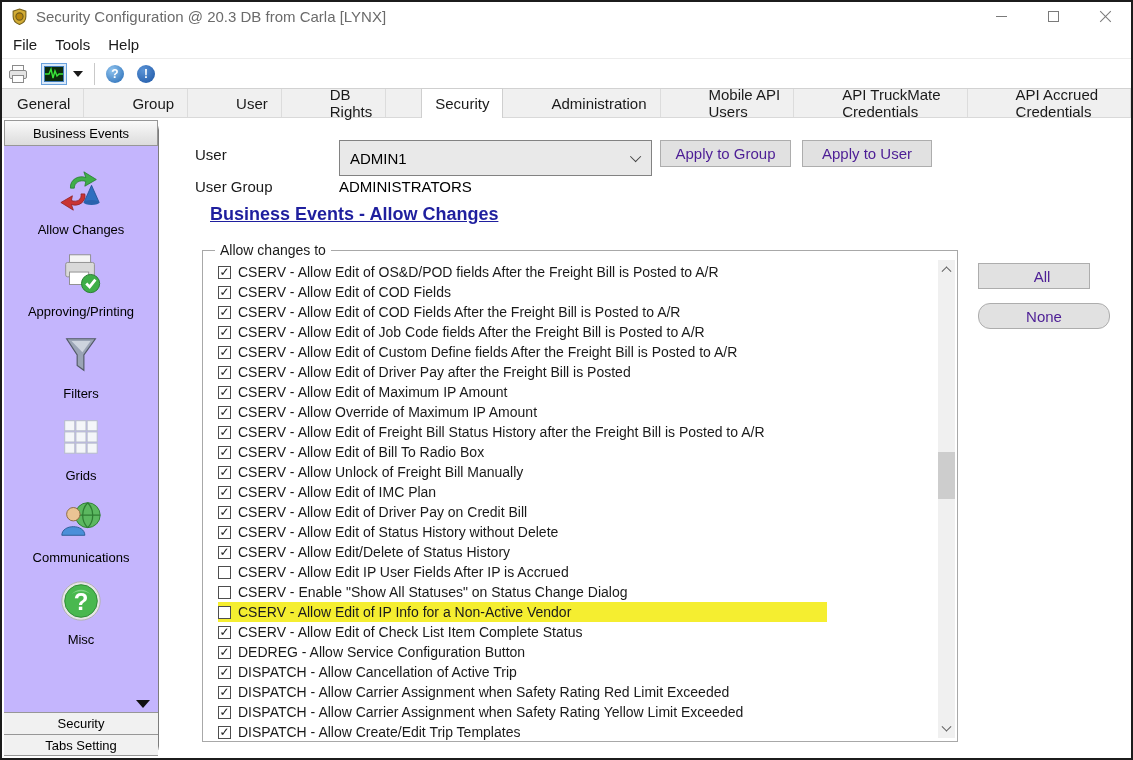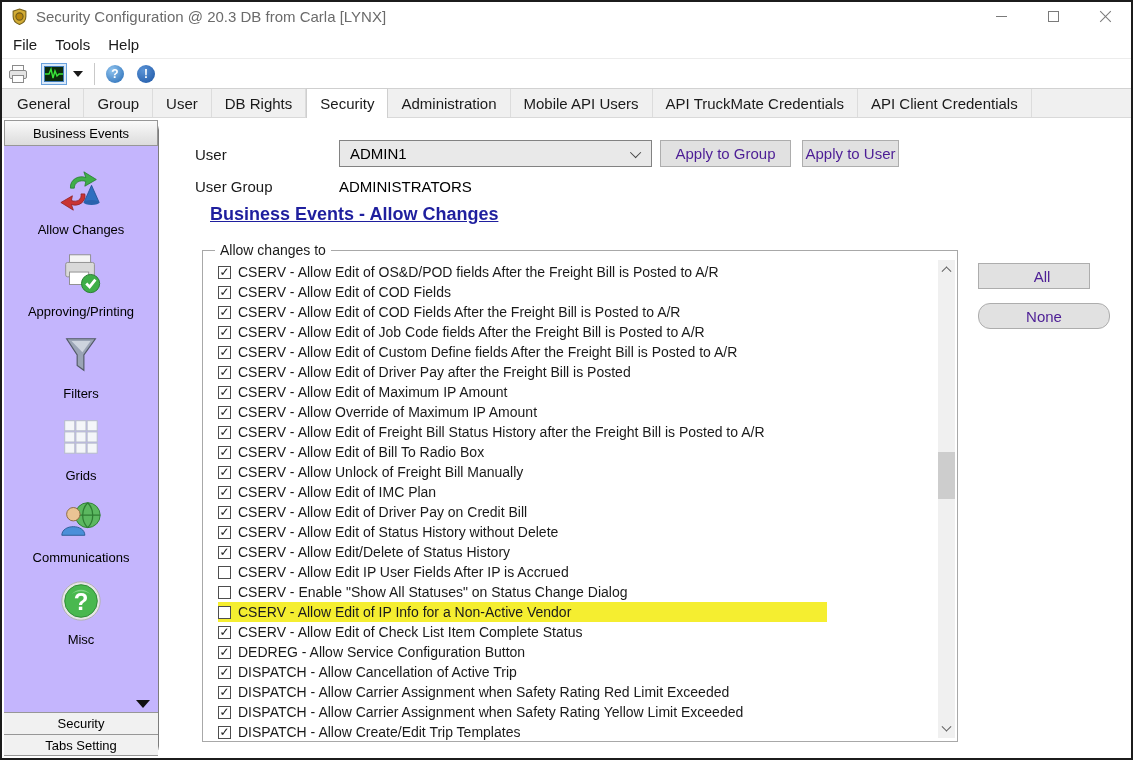--- a/index.html
+++ b/index.html
@@ -29,21 +29,21 @@
   .toolbar { height:30px; display:flex; align-items:center; padding-left:5px; border-bottom:1px solid #d2d2d2; }
   .tb-print { width:22px; height:20px; display:flex; }
   .tb-monitor { margin-left:12px; width:26px; height:22px; border:1px solid #69a1dd; background:#d9e9f9; display:flex; align-items:center; justify-content:center; }
   .tb-caret { margin-left:6px; width:0; height:0; border-left:5px solid transparent; border-right:5px solid transparent; border-top:6px solid #1a1a1a; }
   .tb-sep { width:1px; height:22px; background:#c9c9c9; margin:0 11px; }
   .tb-round { width:18px; height:18px; border-radius:50%; color:#fff; font-size:12px; font-weight:bold; display:flex; align-items:center; justify-content:center; }
   .tb-help { background:radial-gradient(circle at 35% 30%, #8fc3ee, #2268b4); margin-right:13px; }
   .tb-info { background:radial-gradient(circle at 35% 30%, #5a93d6, #1c55a4); }
 
   
-  .tabbar { height:29px; display:flex; align-items:flex-end; background:#f0f0f0; padding-left:2px; border-bottom:1px solid #d9d9d9; }
+  .tabbar { height:29px; display:flex; align-items:flex-end; background:#f0f0f0; padding-left:2px; border-bottom:1px solid #d9d9d9;gap:35px; }
   .tab { height:28px; display:flex; align-items:center; padding:0 13px; font-size:15px; color:#1a1a1a; background:#f0f0f0; border-right:1px solid #dcdcdc; }
   .tab.active { background:#fff; height:30px; margin-bottom:-1px; border:1px solid #cfcfcf; border-bottom:none; position:relative; z-index:2; }
 
   
   .appbody { position:absolute; top:118px; left:2px; right:2px; bottom:2px; display:flex; }
 
   
   .sidebar { width:155px; display:flex; flex-direction:column; border-right:1px solid #7c7c7c;border-radius:10px; }
   .sidebar-header { height:26px; flex:none; background:linear-gradient(#fafafa,#dcdcdc); border:1px solid #979797; display:flex; align-items:center; justify-content:center; font-size:13px; color:#000; }
   .sidebar-body { flex:1; background:#c4b5fd; display:flex; flex-direction:column; align-items:center; padding-top:22px; position:relative; overflow:hidden; }
@@ -51,21 +51,21 @@
   .side-item .icn { width:46px; height:46px; display:flex; align-items:center; justify-content:center; }
   .side-item .lbl { margin-top:8px; font-size:13px; color:#000; }
   .side-chevron { position:absolute; right:8px; bottom:4px; width:0; height:0; border-left:7px solid transparent; border-right:7px solid transparent; border-top:8px solid #111; }
   .sidebar-footer { flex:none; }
   .side-foot-btn { height:22px; background:#f1f1f1; border-top:1px solid #979797; display:flex; align-items:center; justify-content:center; font-size:13px; color:#000; }
   .side-foot-btn:last-child { border-bottom:1px solid #979797; }
 
   
   .main { flex:1; position:relative; background:#fff; }
   .fld-label { position:absolute; font-size:15px; color:#1a1a1a; }
-  .combo { position:absolute; left:180px; top:20px; width:313px; height:27px; background:#e9e9e9; border:1px solid #828282; display:flex; align-items:center; padding:0 10px; font-size:15px; color:#000; }
+  .combo { position:absolute; left:180px; top:20px; width:313px; height:36px; background:#e9e9e9; border:1px solid #828282; display:flex; align-items:center; padding:0 10px; font-size:15px; color:#000; }
   .combo .chev { position:absolute; right:10px; width:8px; height:8px; border-left:1.5px solid #444; border-bottom:1.5px solid #444; transform:rotate(-45deg) translateY(-2px); }
   .btn { position:absolute; height:27px; background:#e1e1e1; border:1px solid #adadad; display:flex; align-items:center; justify-content:center; font-size:15px; color:#4c1d95; }
   .value-text { position:absolute; font-size:15px; color:#000; }
   .heading { position:absolute; left:51px; top:84px; font-size:18px; font-weight:bold; color:var(--accent,#1f1f9e); text-decoration:underline; }
 
   
   .groupbox { position:absolute; left:43px; top:130px; width:756px; height:492px; border:1px solid #a8a8a8; background:#fff; }
   .legend { position:absolute; left:12px; top:-9px; background:#fff; padding:0 5px; font-size:14px; color:#1a1a1a; }
   .checklist { position:absolute; left:15px; top:11px; right:24px; bottom:1px; overflow:hidden; }
   .row { position:relative; height:20px; display:flex; align-items:center; }
@@ -140,21 +140,21 @@
 
   <div class="tabbar">
       <div class="tab">General</div>
       <div class="tab">Group</div>
       <div class="tab">User</div>
       <div class="tab">DB Rights</div>
       <div class="tab active">Security</div>
       <div class="tab">Administration</div>
       <div class="tab">Mobile API Users</div>
       <div class="tab">API TruckMate Credentials</div>
-      <div class="tab">API Client Credentials</div>
+      <div class="tab">API Accrued Credentials</div>
     </div>
 
   <div class="appbody">
     <div class="sidebar">
       <div class="sidebar-header">Business Events</div>
       <div class="sidebar-body">
         <div>
             <div class="side-item">
               <span class="icn">
                 <svg viewBox="0 0 48 48" width="46" height="46">
@@ -236,21 +236,21 @@
         </div>
     </div>
 
     <div class="main">
       <span class="fld-label" style="left:36px; top:26px;">User</span>
       <div class="combo">
         <span>ADMIN1</span>
         <span class="chev"></span>
       </div>
       <div class="btn" style="left:501px; top:20px; width:131px;">Apply to Group</div>
-      <div class="btn" style="left:643px; top:20px; width:97px;">Apply to User</div>
+      <div class="btn" style="left:643px; top:20px; width:130px;">Apply to User</div>
 
       <span class="fld-label" style="left:36px; top:58px;">User Group</span>
       <span class="value-text" style="left:180px; top:58px;">ADMINISTRATORS</span>
 
       <div class="heading">Business Events - Allow Changes</div>
 
       <div class="groupbox">
         <span class="legend">Allow changes to</span>
         <div class="checklist">
             <div class="row">

